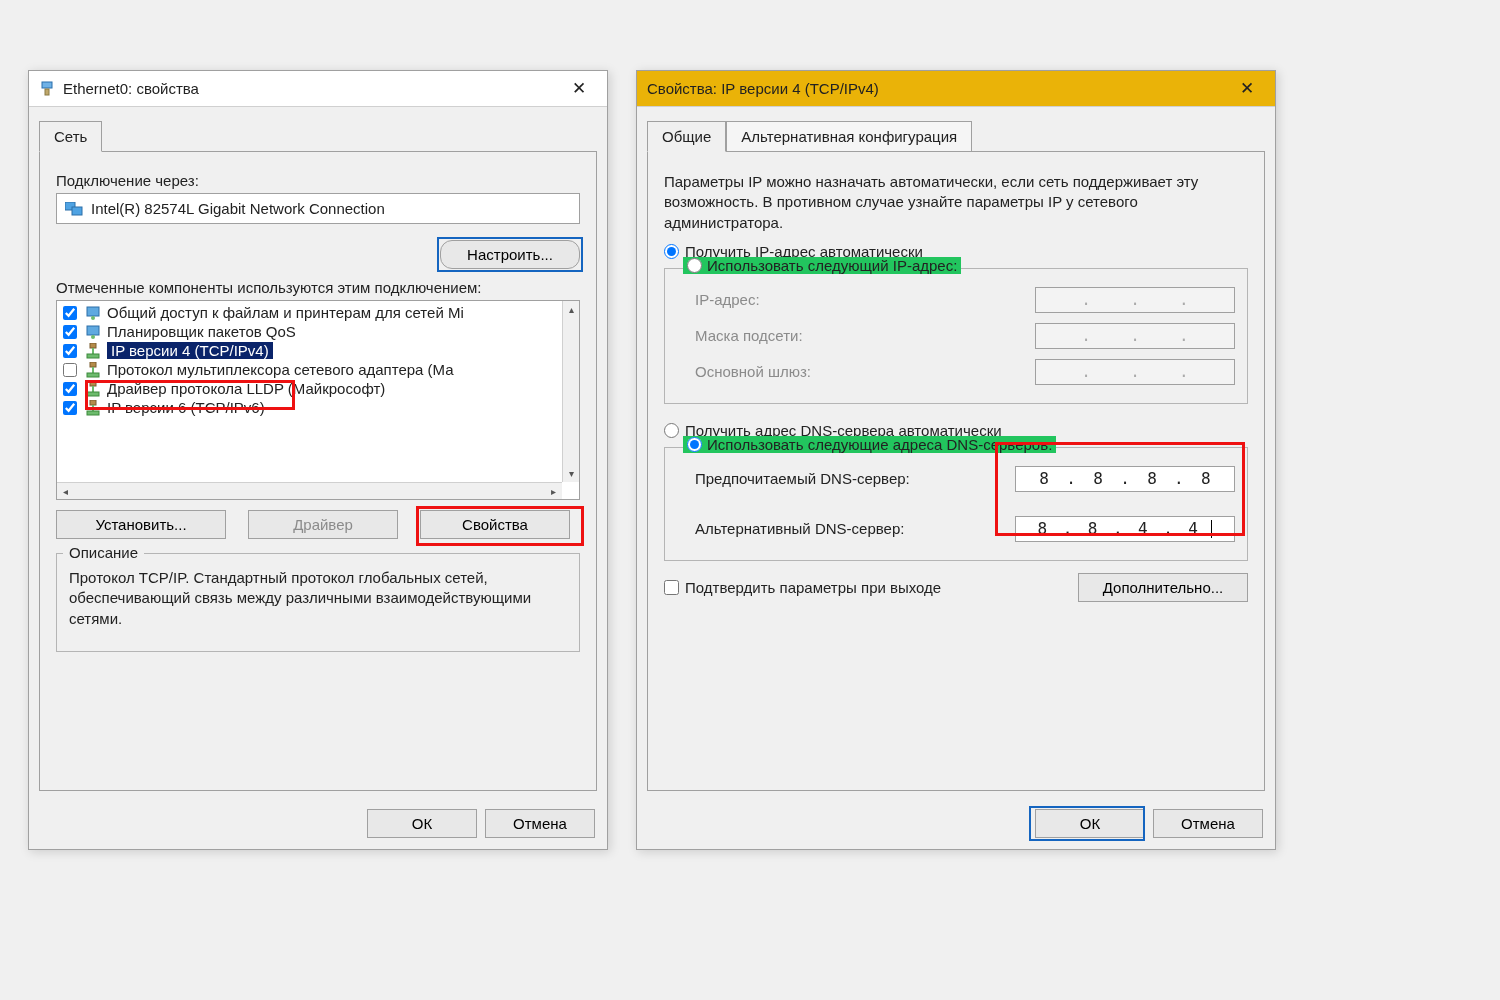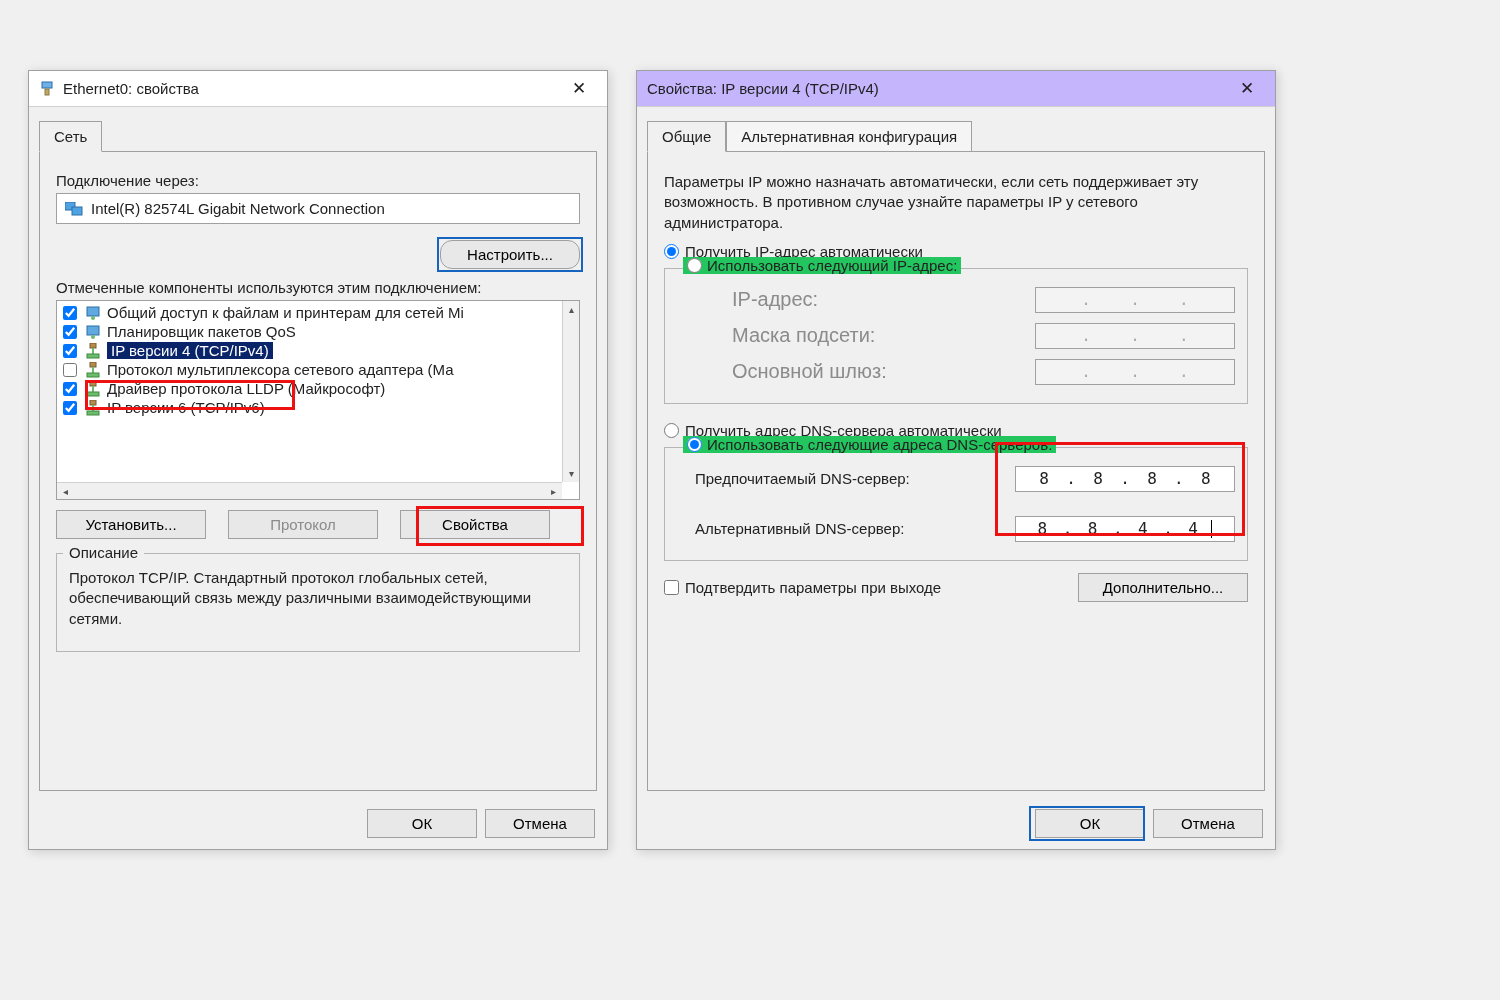--- a/index.html
+++ b/index.html
@@ -184,21 +184,21 @@
   input[type=radio], input[type=checkbox].big {
     width: 15px; height: 15px; margin: 0;
   }
   .ip-grid {
     display: grid;
     grid-template-columns: 1fr 200px;
     row-gap: 10px;
     align-items: center;
     margin: 6px 0 4px 18px;
   }
-  .ip-grid .lbl { font-size: 20px; margin-left: 37px; }
+  .ip-grid .lbl { font-size: 15px; }
   .ip-grid .lbl.disabled { color: #8b8b8b; }
   .ip-box {
     border: 1px solid #a0a0a0;
     background: #fff;
     height: 26px;
     display: flex;
     align-items: center;
     justify-content: space-evenly;
     font-family: Consolas, monospace;
     font-size: 16px;
@@ -362,40 +362,40 @@
       </div>
       <div class="scroll-h">
         <div class="sb-btn">◂</div>
         <div class="sb-btn">▸</div>
       </div>
 
       <div class="red-hl" style="left:28px; top:79px; width:210px; height:30px;"></div>
     </div>
 
     <div class="btn-row center" style="position:relative;">
-      <button class="btn" style="width:150px">Установить...</button>
-      <button class="btn disabled" style="width:150px">Протокол</button>
+      <button class="btn" style="width:170px">Установить...</button>
+      <button class="btn disabled" style="width:150px">Драйвер</button>
       <button class="btn" style="width:150px">Свойства</button>
       <div class="red-hl" style="left:360px; top:6px; width:168px; height:40px;"></div>
     </div>
 
     <div class="desc-box">
       <span class="cap">Описание</span>
       <div class="para" style="margin:4px 0 0 0">Протокол TCP/IP. Стандартный протокол глобальных сетей, обеспечивающий связь между различными взаимодействующими сетями.</div>
     </div>
   </div>
 
   <div class="btn-row">
     <button class="btn" style="width:110px">ОК</button>
     <button class="btn" style="width:110px">Отмена</button>
   </div>
 </div>
 
 <div class="dialog dlg-right">
-  <div class="titlebar" style="background:#c4b5fd;">
+  <div class="titlebar" style="background:#eab308;">
     <span class="title">Свойства: IP версии 4 (TCP/IPv4)</span>
     <div class="close-x">✕</div>
   </div>
 
   <div class="tabs">
     <div class="tab active">Общие</div>
     <div class="tab inactive">Альтернативная конфигурация</div>
   </div>
 
   <div class="tab-body" style="height:640px;">

